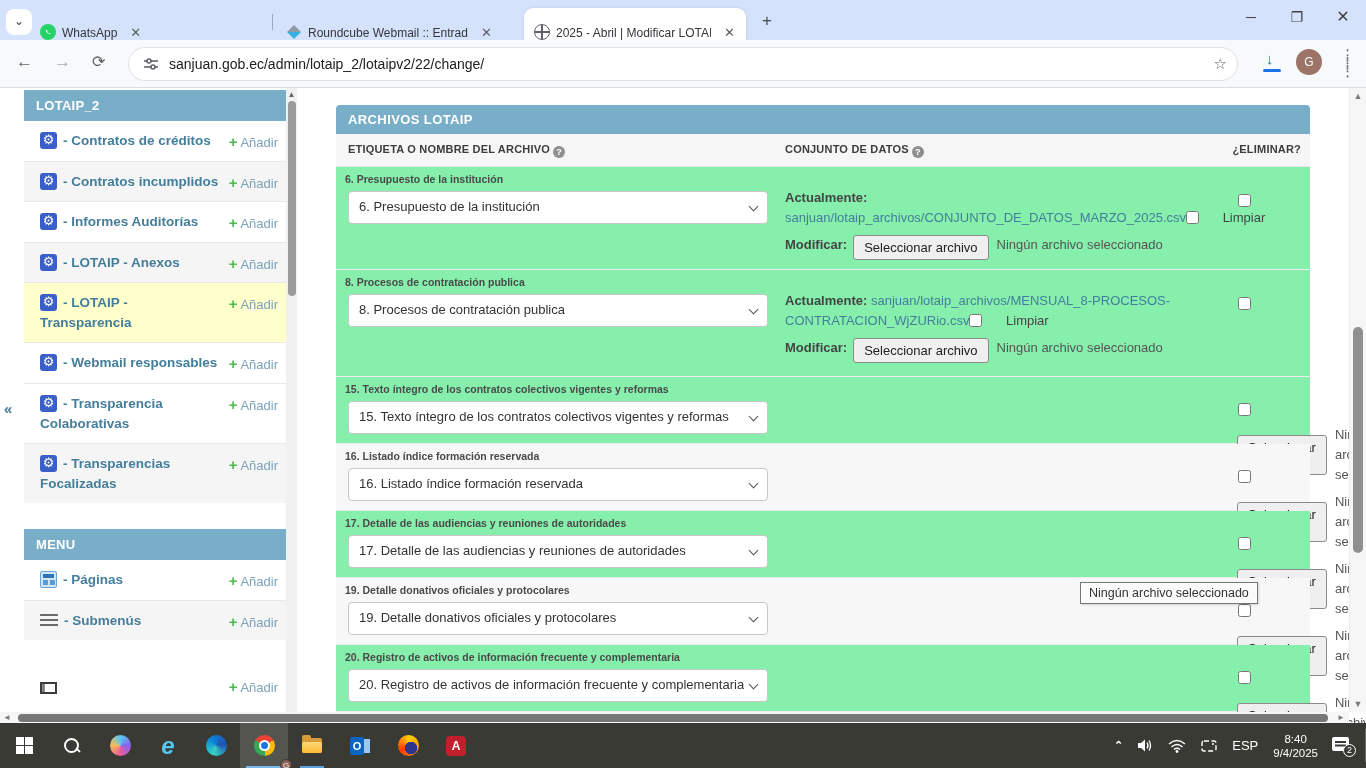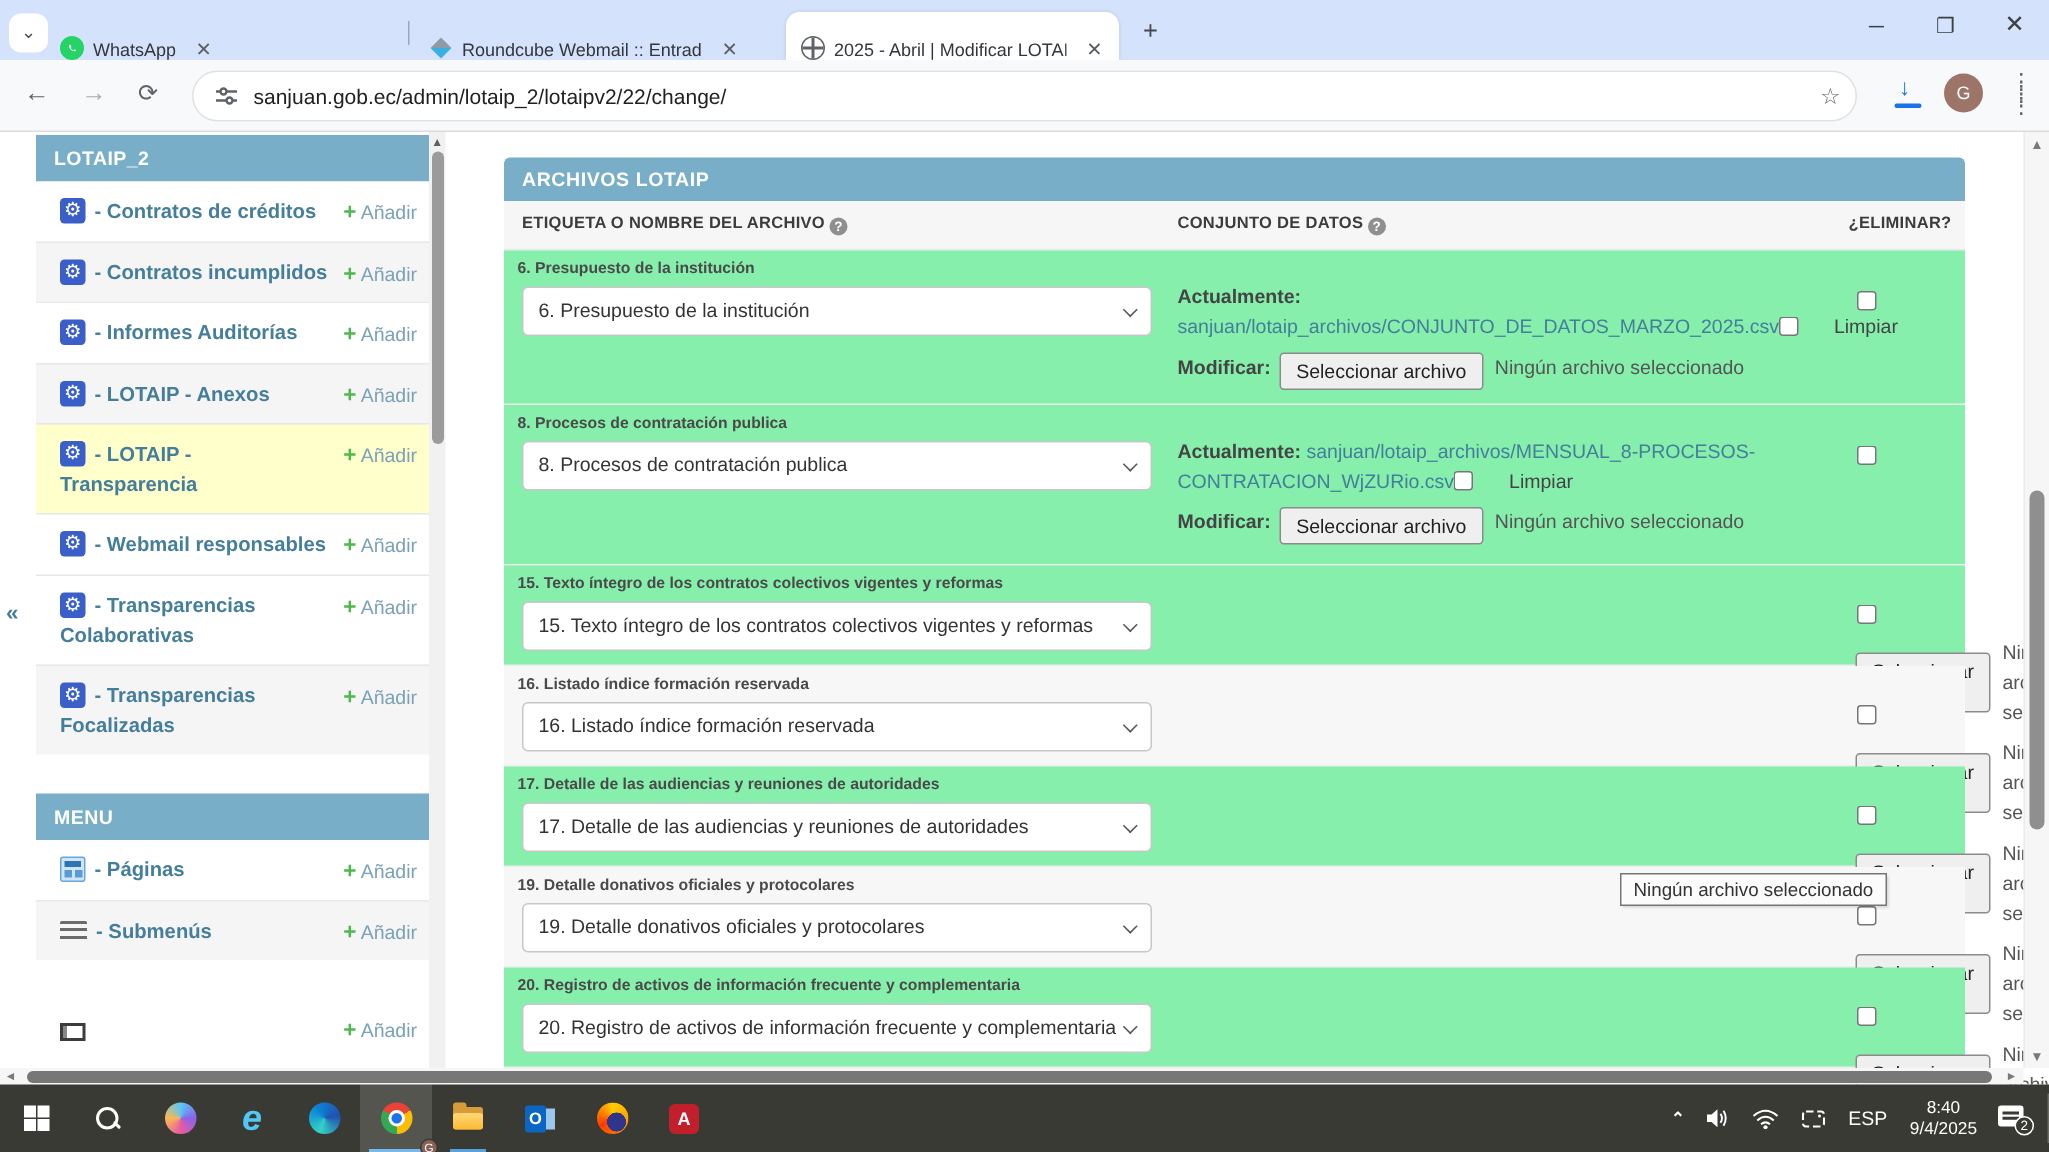--- a/index.html
+++ b/index.html
@@ -242,21 +242,21 @@
     <span class="sicon gear-icon"></span><span class="slabel">- LOTAIP - Transparencia</span>
   </div>
 
   <div class="sitem">
     <a class="addlink"><span class="plus">+</span> <span>Añadir</span></a>
     <span class="sicon gear-icon"></span><span class="slabel">- Webmail responsables</span>
   </div>
 
   <div class="sitem">
     <a class="addlink"><span class="plus">+</span> <span>Añadir</span></a>
-    <span class="sicon gear-icon"></span><span class="slabel">- Transparencias Colaborativas</span>
+    <span class="sicon gear-icon"></span><span class="slabel">- Transparencia Colaborativas</span>
   </div>
 
   <div class="sitem alt">
     <a class="addlink"><span class="plus">+</span> <span>Añadir</span></a>
     <span class="sicon gear-icon"></span><span class="slabel">- Transparencias Focalizadas</span>
   </div>
 </div>
   </div>
 
   <div class="ssection">

